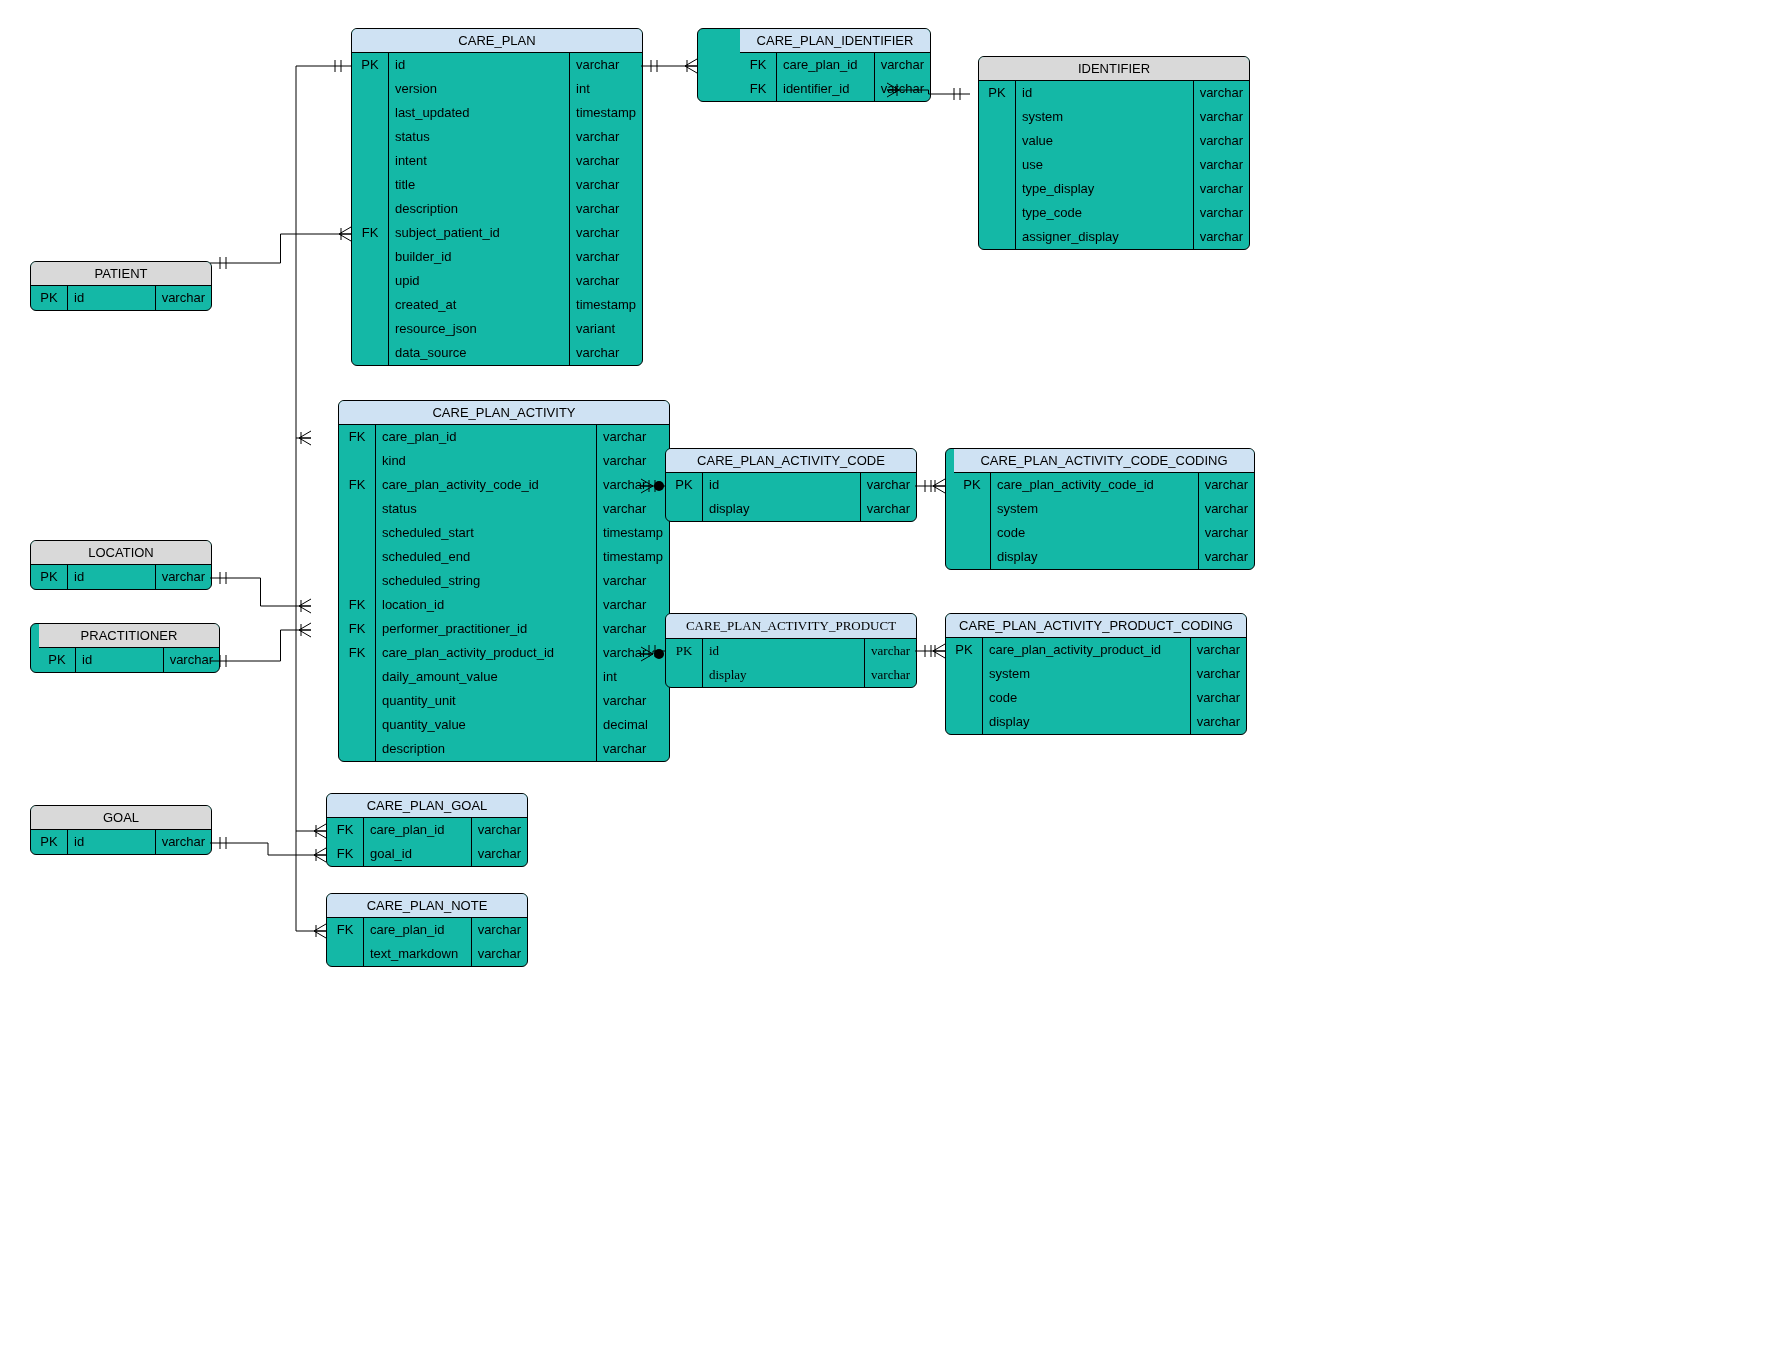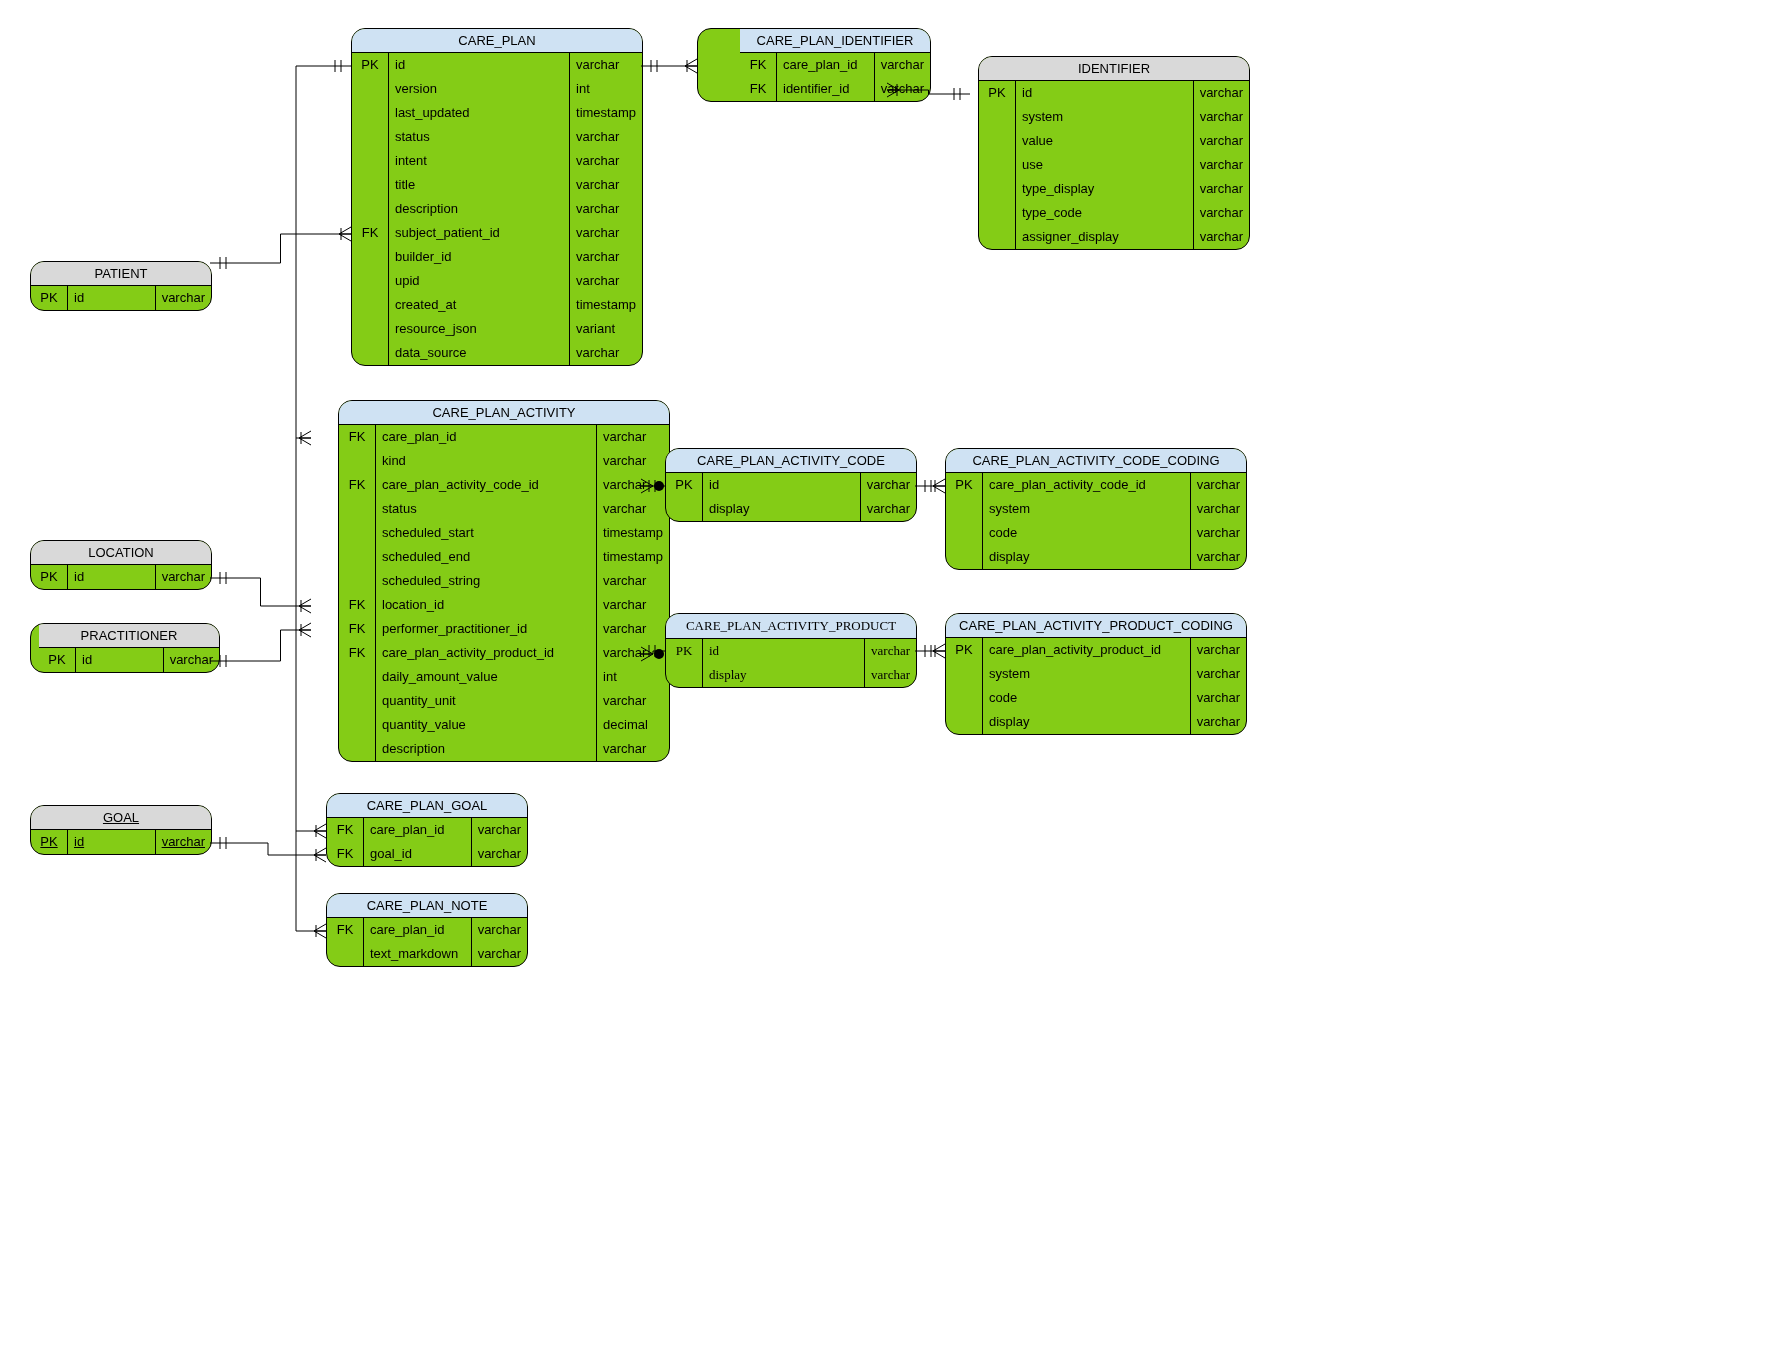--- a/index.html
+++ b/index.html
@@ -1,17 +1,17 @@
 <!DOCTYPE html>
 <html><head>
 <meta charset="utf-8">
 <style>
   html,body{margin:0;padding:0;background:#fff;font-family:Arial,Helvetica,sans-serif;font-size:13px;color:#000}
   #canvas{position:relative;width:1783px;height:1372px}
-  .entity{position:absolute;border:1px solid #000;border-radius:14px;overflow:hidden;background:#84cc16}
+  .entity{position:absolute;border:1px solid #000;border-radius:6px;overflow:hidden;background:#14b8a6}
   .entity-title{text-align:center;font-weight:400;padding:4px 0;border-bottom:1px solid #000}
   .entity.blue .entity-title{background:#cfe2f3}
   .entity.grey .entity-title{background:#d9d9d9}
   .cols{display:flex;align-items:flex-end}
   .col{display:flex;flex-direction:column}
   .col+.col{border-left:1px solid #000}
   .cell{padding:3px 6px;line-height:18px;white-space:nowrap;min-height:18px}
   .key-col .cell{text-align:center;min-width:24px}
   svg.connector{position:absolute;overflow:visible;pointer-events:none}
   svg.connector line, svg.connector path, svg.connector polyline{stroke:#000;fill:none;stroke-width:1}
@@ -55,21 +55,21 @@
           <div class="cell">PK</div>
         </div>
         <div class="col" style="flex: 1 1 0%;">
           <div class="cell">id</div>
         </div>
         <div class="col">
           <div class="cell">varchar</div>
         </div>
       </div>
     </div>
-    <div class="entity grey" style="left: 30px; top: 805px; width: 180px; text-decoration: underline;">
+    <div class="entity grey" style="left: 30px; top: 805px; width: 180px;">
       <div class="entity-title">GOAL</div>
       <div class="cols">
         <div class="col key-col">
           <div class="cell">PK</div>
         </div>
         <div class="col" style="flex: 1 1 0%;">
           <div class="cell">id</div>
         </div>
         <div class="col">
           <div class="cell">varchar</div>
@@ -272,21 +272,21 @@
         <div class="col" style="flex: 1 1 0%;">
           <div class="cell">id</div>
           <div class="cell">display</div>
         </div>
         <div class="col">
           <div class="cell">varchar</div>
           <div class="cell">varchar</div>
         </div>
       </div>
     </div>
-    <div class="entity blue" style="left: 945px; top: 448px; width: 300px;">
+    <div class="entity blue" style="left: 945px; top: 448px; width: 300px; padding-left: 8px;">
       <div class="entity-title">CARE_PLAN_ACTIVITY_CODE_CODING</div>
       <div class="cols">
         <div class="col key-col">
           <div class="cell">PK</div>
           <div class="cell"></div>
           <div class="cell"></div>
           <div class="cell"></div>
         </div>
         <div class="col" style="flex: 1 1 0%;">
           <div class="cell">care_plan_activity_code_id</div>

